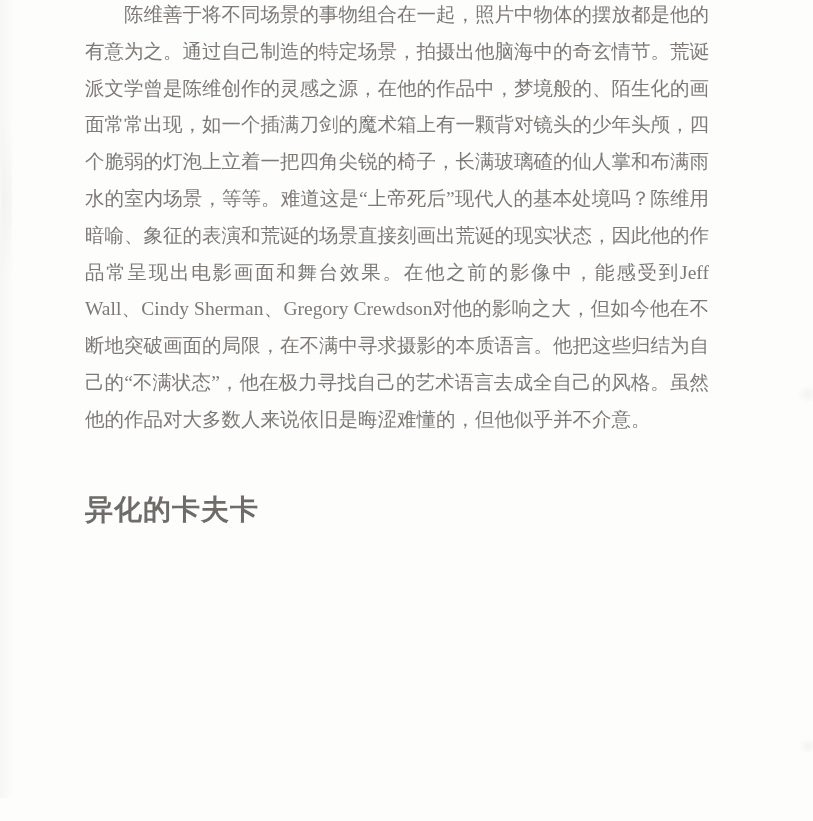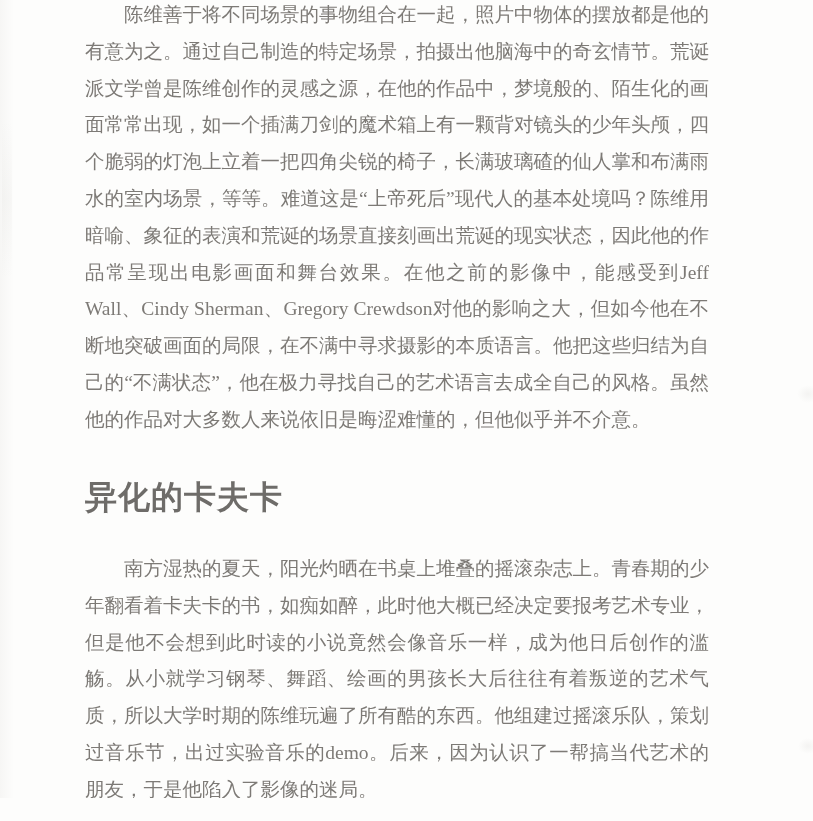--- a/index.html
+++ b/index.html
@@ -36,24 +36,24 @@
     text-align: justify;
     text-indent: 2em;
     letter-spacing: 0px;
     -webkit-font-smoothing: antialiased;
   }
   .para-1 { top: -3px; }
   .para-2 { top: 551px; }
   .section-heading {
     position: absolute;
     left: 85px;
-    top: 483px;
+    top: 496px;
     margin: 0;
     font-family: "Liberation Sans", "DejaVu Sans", sans-serif;
-    font-size: 32px;
+    font-size: 28px;
     line-height: 28px;
     font-weight: 600;
     color: var(--heading-color);
     letter-spacing: 1px;
   }
   
   .scan-edge-left {
     position: absolute;
     left: 0; top: 0;
     width: 14px; height: 100%;
@@ -76,18 +76,17 @@
 
 <div class="page">
 
   <div class="scan-edge-left"></div>
   <div class="scan-smudge smudge-3"></div>
 
   <p class="body-para para-1">陈维善于将不同场景的事物组合在一起，照片中物体的摆放都是他的有意为之。通过自己制造的特定场景，拍摄出他脑海中的奇玄情节。荒诞派文学曾是陈维创作的灵感之源，在他的作品中，梦境般的、陌生化的画面常常出现，如一个插满刀剑的魔术箱上有一颗背对镜头的少年头颅，四个脆弱的灯泡上立着一把四角尖锐的椅子，长满玻璃碴的仙人掌和布满雨水的室内场景，等等。难道这是“上帝死后”现代人的基本处境吗？陈维用暗喻、象征的表演和荒诞的场景直接刻画出荒诞的现实状态，因此他的作品常呈现出电影画面和舞台效果。在他之前的影像中，能感受到Jeff Wall、Cindy Sherman、Gregory Crewdson对他的影响之大，但如今他在不断地突破画面的局限，在不满中寻求摄影的本质语言。他把这些归结为自己的“不满状态”，他在极力寻找自己的艺术语言去成全自己的风格。虽然他的作品对大多数人来说依旧是晦涩难懂的，但他似乎并不介意。</p>
 
   <h2 class="section-heading">异化的卡夫卡</h2>
 
-  <p class="body-para para-2">南方湿热的夏天，阳光灼晒在书桌上堆叠的摇滚杂志上。青春期的少年翻看着卡夫卡的书，如痴如醉，此时他大概已经决定要报考艺术专业，但是他不会想到此时读的小说竟然会像音乐一样，成为他日后创作的滥觞。从小就学习钢琴、舞蹈、绘画的男孩长大后往往有着叛逆的艺术气质，所以大学时期的陈维玩遍了所有酷的东西。他组建过摇滚乐队，策划过音乐节，出过实验音乐的demo。后来，因为认识了一帮搞当代艺术的朋友，于是他陷入了影像的迷局。</p>
 
   <div class="scan-smudge smudge-1"></div>
   <div class="scan-smudge smudge-2"></div>
 
 </div>
 
 </body></html>

